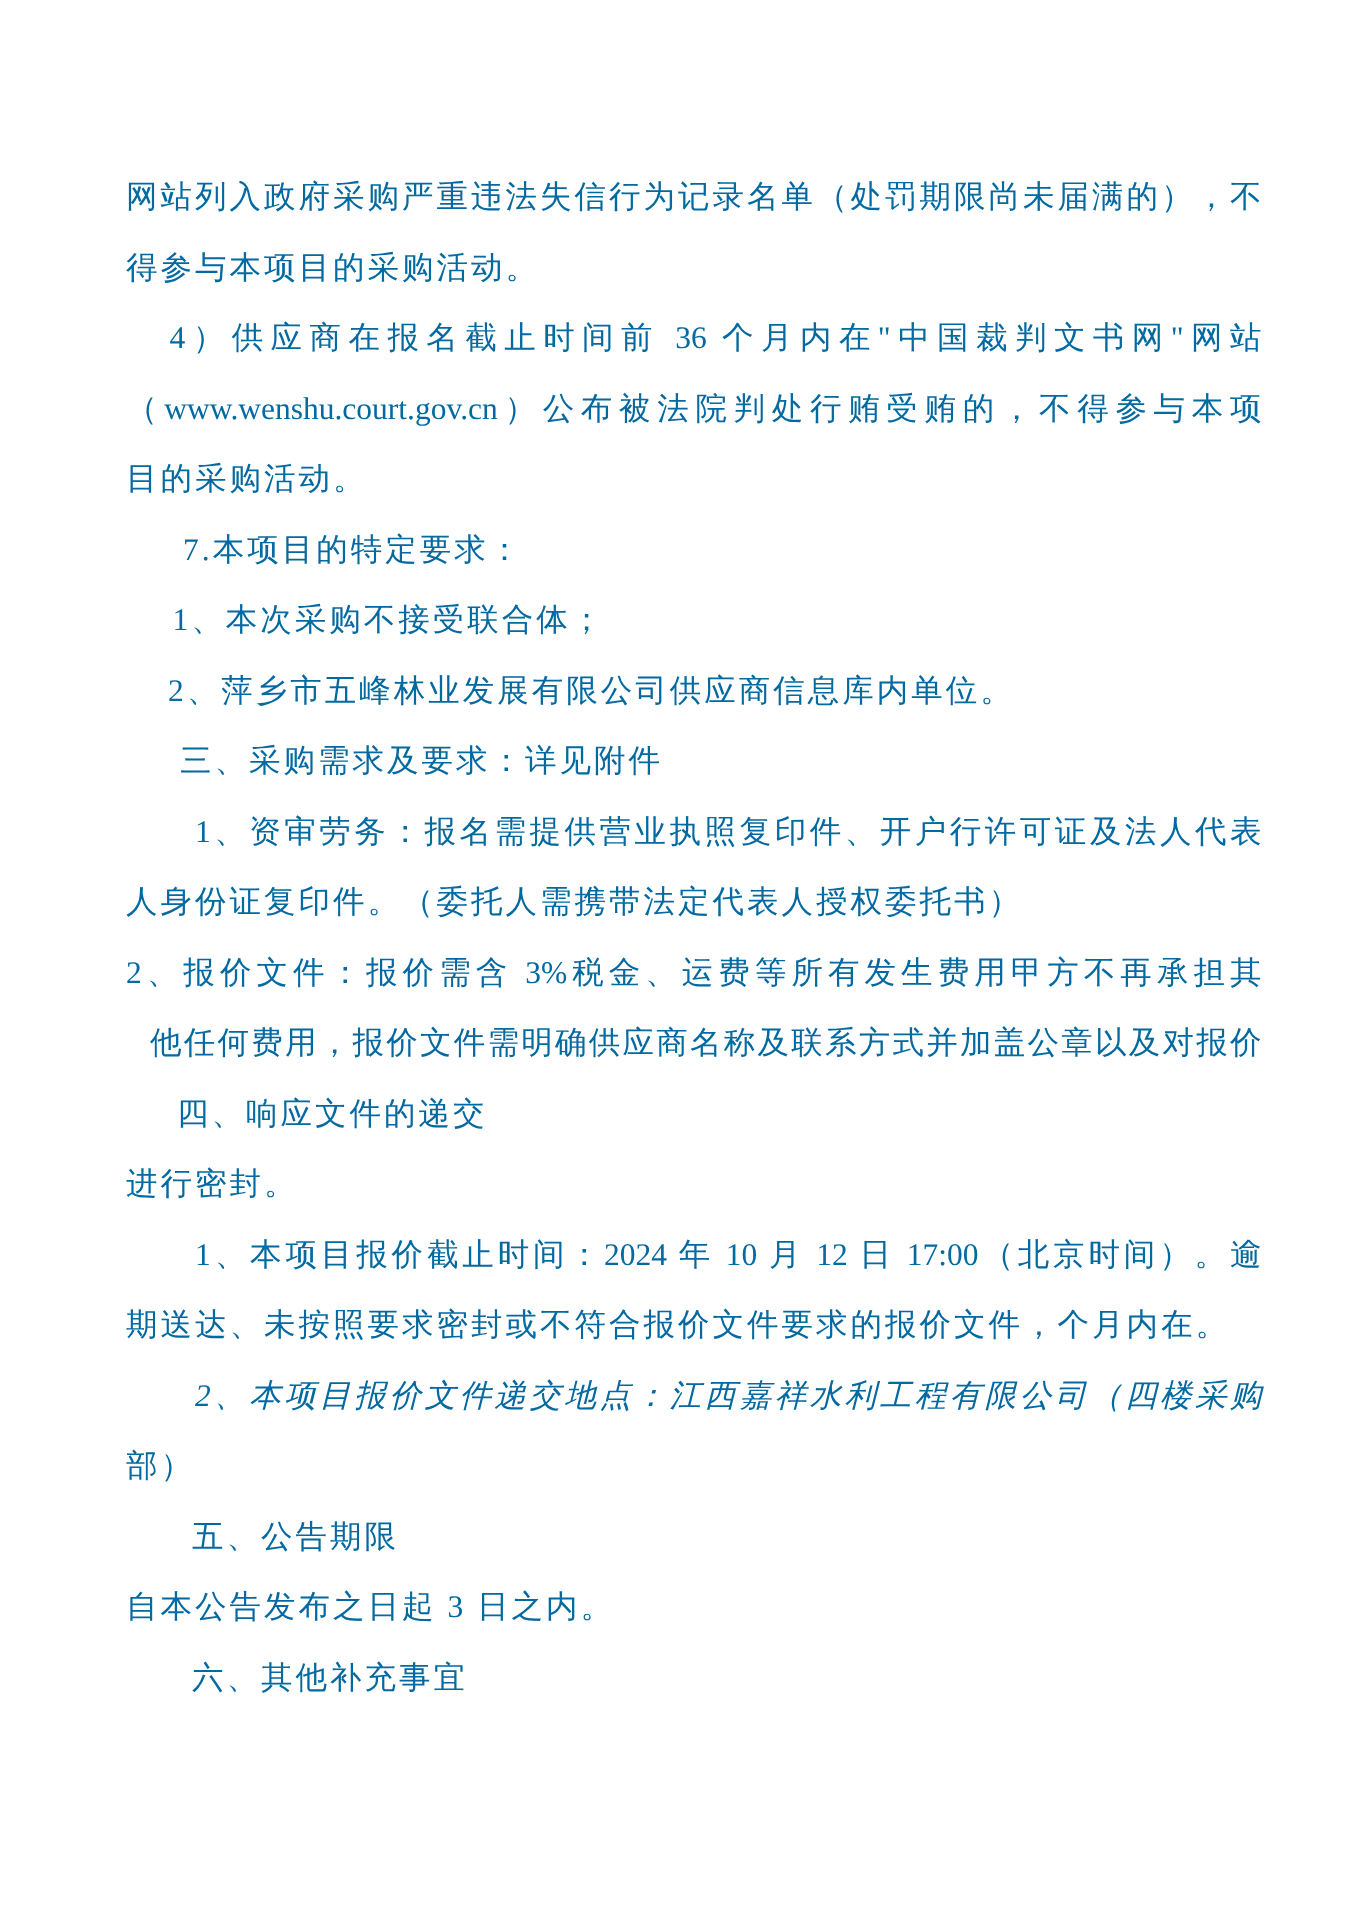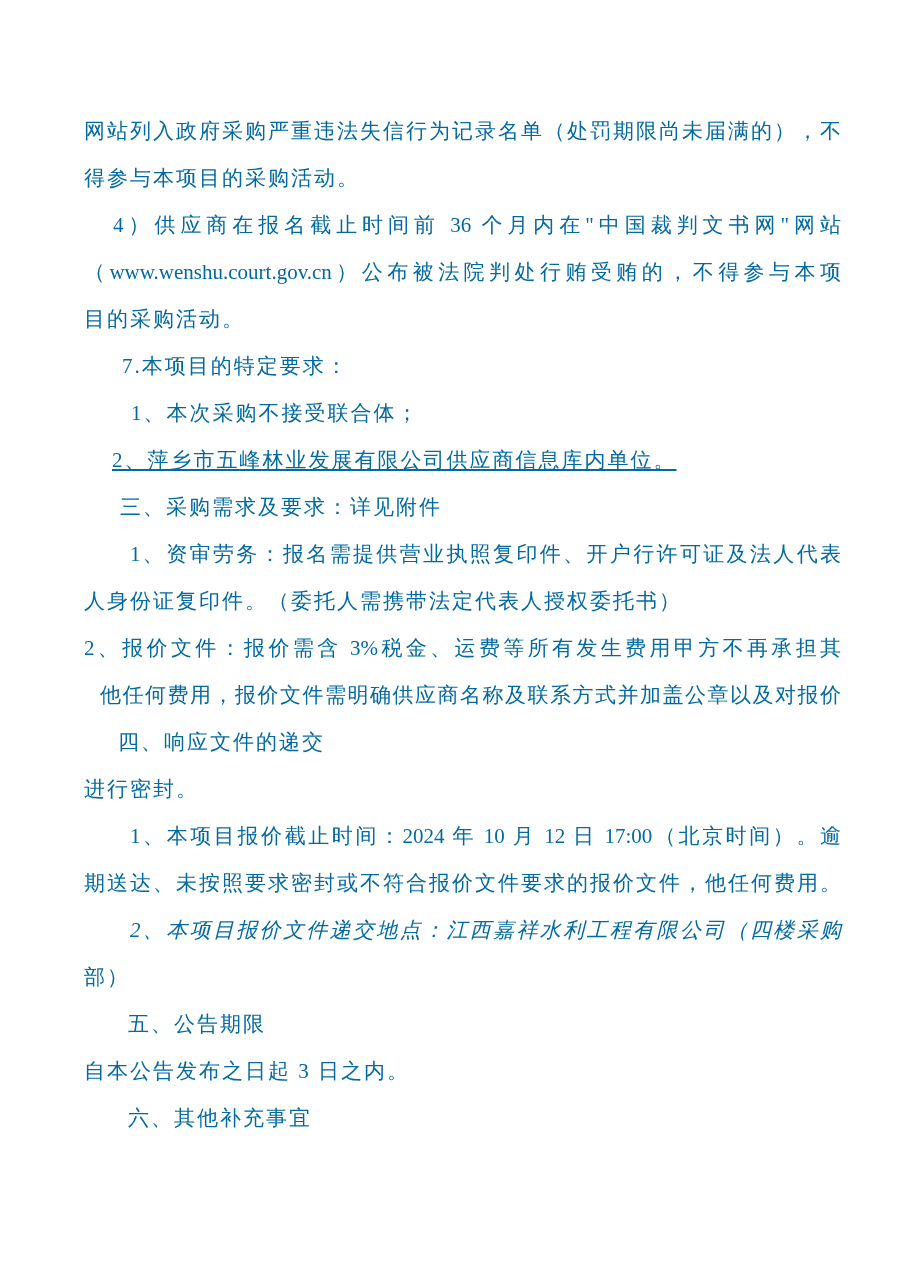--- a/index.html
+++ b/index.html
@@ -40,30 +40,30 @@
 <body>
 
 <div class="page">
   <div class="doc" id="doc" style="color: #0369a1;">
       <div class="line justify" style="margin-left: 0px;">网站列入政府采购严重违法失信行为记录名单（处罚期限尚未届满的），不</div>
       <div class="line" style="margin-left: 0px;">得参与本项目的采购活动。</div>
       <div class="line justify" style="margin-left: 29px;">4）供应商在报名截止时间前 36 个月内在"中国裁判文书网"网站</div>
       <div class="line justify" style="margin-left: 0px;">（www.wenshu.court.gov.cn）公布被法院判处行贿受贿的，不得参与本项</div>
       <div class="line" style="margin-left: 0px;">目的采购活动。</div>
       <div class="line" style="margin-left: 38px;">7.本项目的特定要求：</div>
-      <div class="line" style="margin-left: 47px;">1、本次采购不接受联合体；</div>
-      <div class="line" style="margin-left: 28px; text-decoration: underline;">2、萍乡市五峰林业发展有限公司供应商信息库内单位。</div>
+      <div class="line" style="margin-left: 31px;">1、本次采购不接受联合体；</div>
+      <div class="line" style="margin-left: 28px;">2、萍乡市五峰林业发展有限公司供应商信息库内单位。</div>
       <div class="line" style="margin-left: 36px;">三、采购需求及要求：详见附件</div>
       <div class="line justify" style="margin-left: 46px;">1、资审劳务：报名需提供营业执照复印件、开户行许可证及法人代表</div>
       <div class="line" style="margin-left: 0px;">人身份证复印件。（委托人需携带法定代表人授权委托书）</div>
       <div class="line justify" style="">2、报价文件：报价需含 3%税金、运费等所有发生费用甲方不再承担其</div>
       <div class="line justify" style="margin-left: 16px;">他任何费用，报价文件需明确供应商名称及联系方式并加盖公章以及对报价</div>
       <div class="line" style="margin-left: 34px;">四、响应文件的递交</div>
       <div class="line" style="margin-left: 0px;">进行密封。</div>
       <div class="line justify" style="margin-left: 46px;">1、本项目报价截止时间：2024 年 10 月 12 日 17:00（北京时间）。逾</div>
-      <div class="line" style="margin-left: 0px;">期送达、未按照要求密封或不符合报价文件要求的报价文件，他任何费用。</div>
+      <div class="line" style="margin-left: 0px;">期送达、未按照要求密封或不符合报价文件要求的报价文件，个月内在。</div>
       <div class="line justify" style="margin-left: 46px; font-style: italic;">2、本项目报价文件递交地点：江西嘉祥水利工程有限公司（四楼采购</div>
       <div class="line" style="margin-left: 0px;">部）</div>
       <div class="line" style="margin-left: 44px;">五、公告期限</div>
       <div class="line" style="">自本公告发布之日起 3 日之内。</div>
       <div class="line" style="margin-left: 44px;">六、其他补充事宜</div>
     </div>
 </div>
 
 </body></html>

